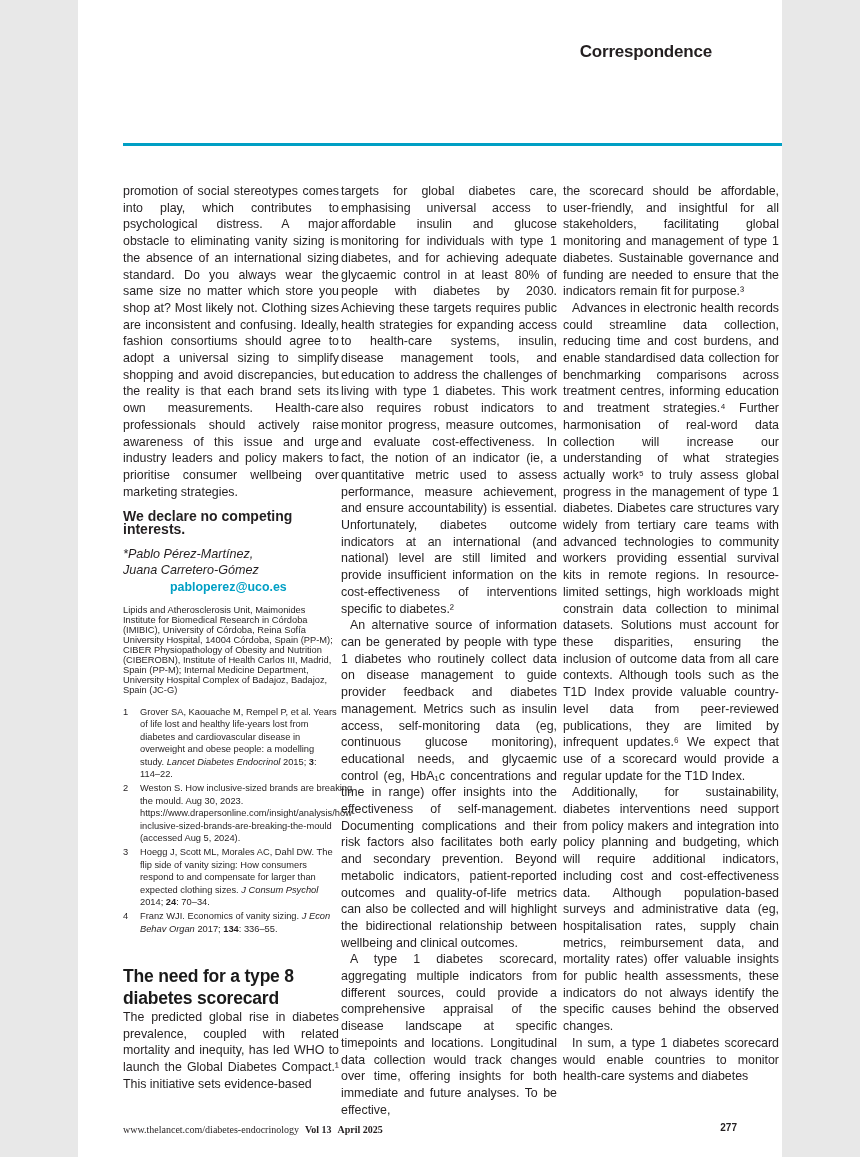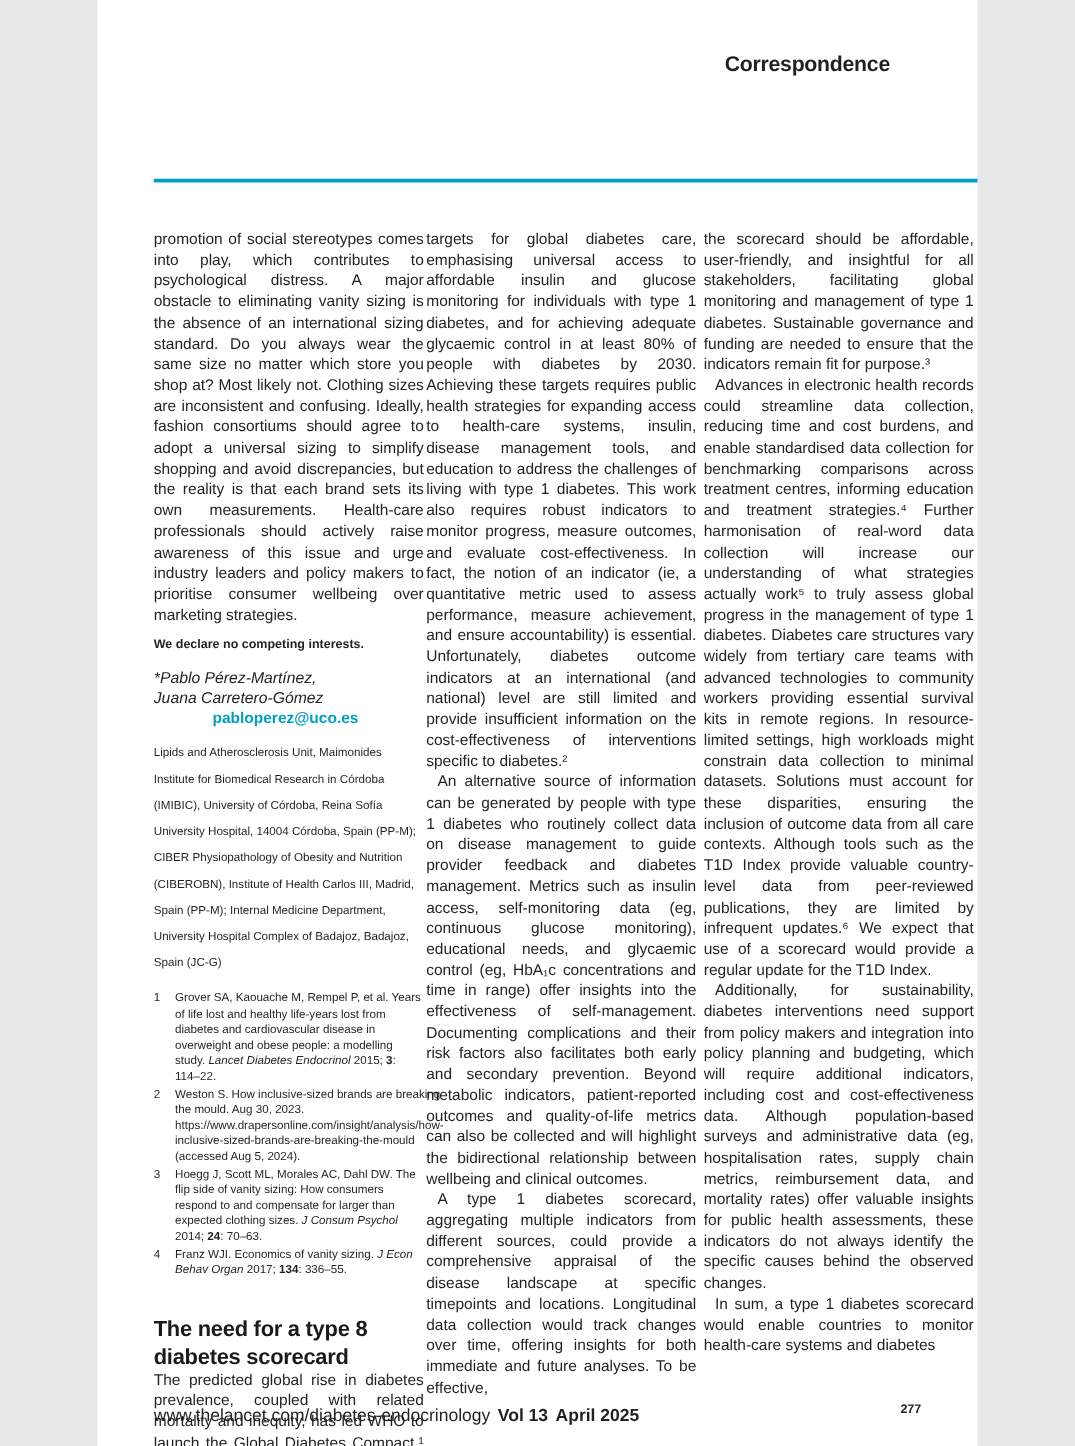--- a/index.html
+++ b/index.html
@@ -13,39 +13,39 @@
   .top-rule{position:absolute;top:143px;left:45px;width:747px;height:2.5px;background:#009fc4;}
 
   .col{position:absolute;top:183px;width:216px;font-size:12.4px;line-height:16.7px;text-align:justify;}
   .col-left{left:45px;}
   .col-mid{left:263px;}
   .col-right{left:485px;}
   .col p{margin:0;}
   .col p.indent{text-indent:9px;}
   .col p + p{margin-top:0;}
 
-  .decl{margin-top:10px;font-size:10px;line-height:12.4px;text-align:left;font-weight:bold;}
+  .decl{margin-top:10px;font-size:14px;line-height:12.4px;text-align:left;font-weight:bold;}
   .authors{margin-top:11px;font-style:italic;font-size:12.6px;line-height:16.2px;text-align:left;}
   .email{color:#009fc4;font-weight:bold;font-size:12.4px;line-height:16px;text-align:left;text-decoration:none;display:block;margin-left:47px;}
-  .affil{margin-top:10px;font-size:9.3px;line-height:21px;text-align:left;}
+  .affil{margin-top:10px;font-size:9.3px;line-height:10px;text-align:left;}
   .refs{margin-top:11px;font-size:9.3px;line-height:12.5px;text-align:left;}
   .ref{display:flex;margin-top:1.5px;}
   .ref-num{width:17px;flex:none;}
   .ref-body{flex:1;}
   .it{font-style:italic;text-align:right;}
   .vol{font-weight:bold;}
 
   .article2-title{margin-top:30px;font-size:17.5px;line-height:22px;font-weight:bold;text-align:left;color:#1a1a1a;letter-spacing:-0.2px;}
   .article2-p{margin-top:12px;}
 
   .margin-note{position:absolute;left:706px;top:688px;width:134px;font-size:8.9px;line-height:11.8px;text-align:left;color:#231f20;}
   .margin-note b{font-weight:bold;}
   .margin-note a{color:#231f20;text-decoration:none;}
 
-  .footer{position:absolute;left:45px;top:1124px;font-size:14px;color:#231f20;}
+  .footer{position:absolute;left:45px;top:1124px;font-size:10px;color:#231f20;font-family:Liberation Serif, serif;}
   .footer .bold{font-weight:bold;margin-left:6px;}
   .page-num{position:absolute;right:45px;top:1122px;font-size:10px;font-weight:bold;color:#231f20;}
 </style>
 </head>
 <body>
 
 <div class="page">
 
   <div class="corner-block"></div>
   <div class="corr-header">Correspondence</div>
@@ -65,21 +65,21 @@
       <div class="ref">
         <span class="ref-num">1</span>
         <span class="ref-body"><span>Grover SA, Kaouache M, Rempel P, et al. Years of life lost and healthy life-years lost from diabetes and cardiovascular disease in overweight and obese people: a modelling study. </span><span class="it">Lancet Diabetes Endocrinol</span><span> 2015; </span><span class="vol">3</span><span>: 114–22.</span></span>
       </div>
       <div class="ref">
         <span class="ref-num">2</span>
         <span class="ref-body"><span>Weston S. How inclusive-sized brands are breaking the mould. Aug 30, 2023. https://www.drapersonline.com/insight/analysis/how-inclusive-sized-brands-are-breaking-the-mould (accessed Aug 5, 2024).</span><span class="it"></span><span></span><span class="vol"></span><span></span></span>
       </div>
       <div class="ref">
         <span class="ref-num">3</span>
-        <span class="ref-body"><span>Hoegg J, Scott ML, Morales AC, Dahl DW. The flip side of vanity sizing: How consumers respond to and compensate for larger than expected clothing sizes. </span><span class="it">J Consum Psychol</span><span> 2014; </span><span class="vol">24</span><span>: 70–63.</span></span>
+        <span class="ref-body"><span>Hoegg J, Scott ML, Morales AC, Dahl DW. The flip side of vanity sizing: How consumers respond to and compensate for larger than expected clothing sizes. </span><span class="it">J Consum Psychol</span><span> 2014; </span><span class="vol">24</span><span>: 70–34.</span></span>
       </div>
       <div class="ref">
         <span class="ref-num">4</span>
         <span class="ref-body"><span>Franz WJI. Economics of vanity sizing. </span><span class="it">J Econ Behav Organ</span><span> 2017; </span><span class="vol">134</span><span>: 336–55.</span></span>
       </div>
     </div>
 
     <div class="article2-title">The need for a type 8 diabetes scorecard</div>
     <p class="article2-p">The predicted global rise in diabetes prevalence, coupled with related mortality and inequity, has led WHO to launch the Global Diabetes Compact.¹ This initiative sets evidence-based</p>
   </div>

